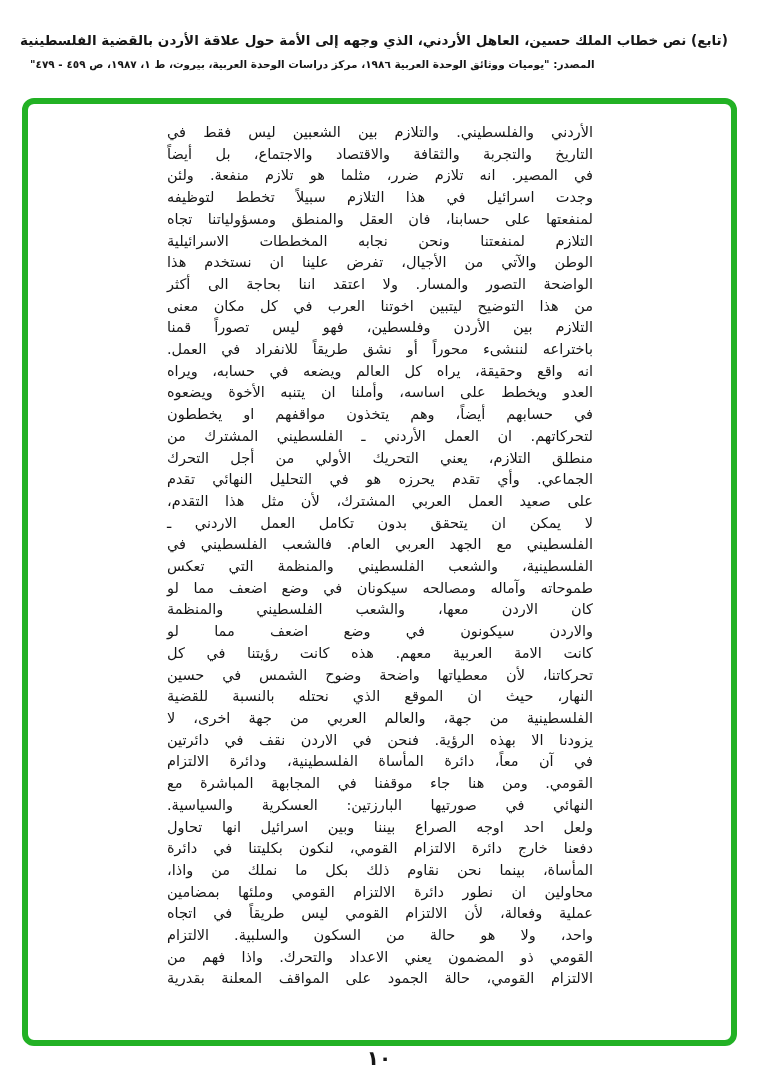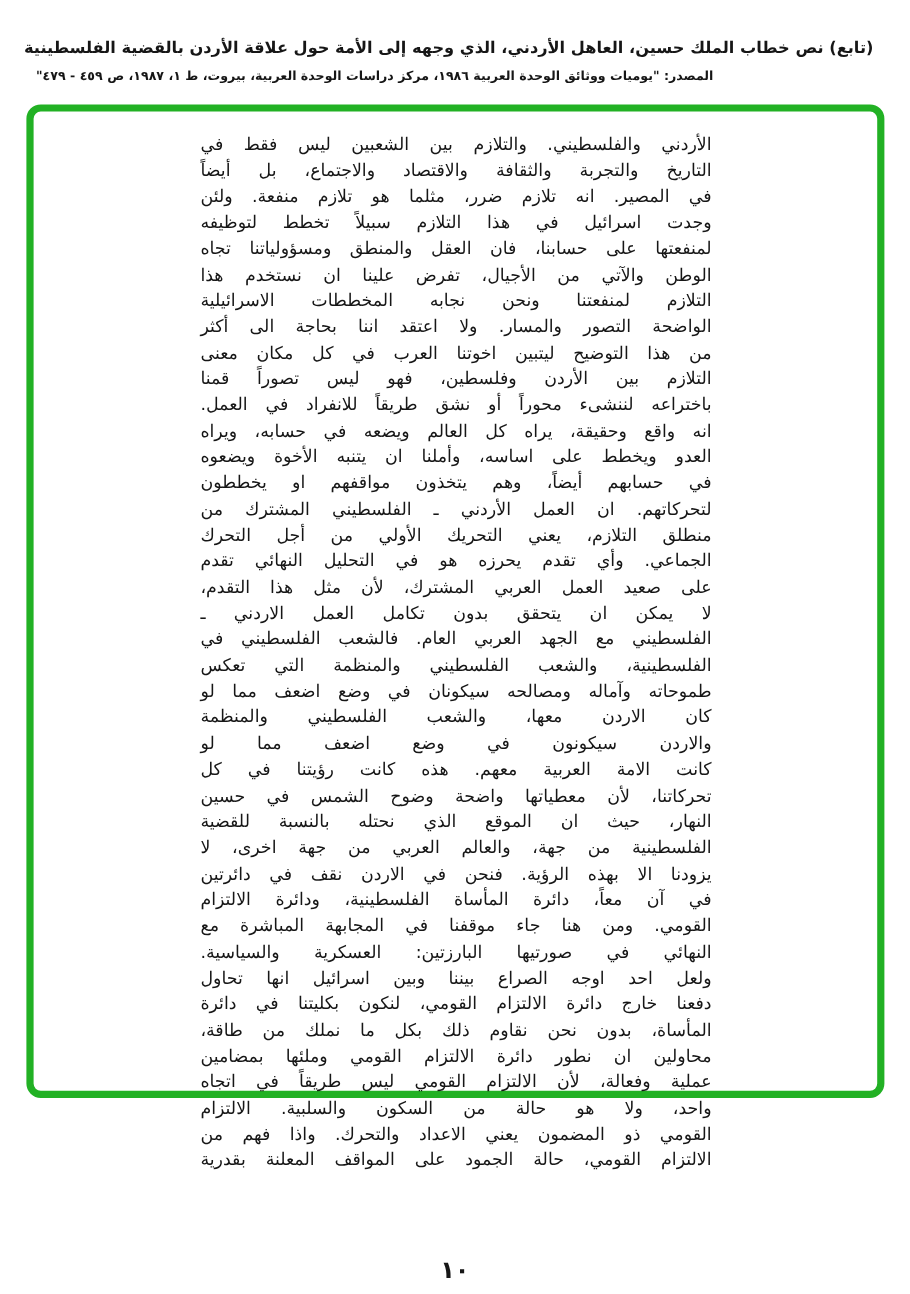--- a/index.html
+++ b/index.html
@@ -26,23 +26,23 @@
   }
   .source {
     font-weight: bold;
     font-size: 10.5px;
     margin-top: 8px;
     padding: 0 30px;
   }
   .frame {
     position: absolute;
     left: 22px;
-    top: 87px;
+    top: 98px;
     width: 715px;
-    height: 828px;
+    height: 948px;
     border: 6px solid #22b124;
     border-radius: 12px;
     box-sizing: border-box;
     background: #ffffff;
   }
   .textcol {
     position: absolute;
     top: 18px;
     right: 138px;
     width: 426px;
@@ -77,22 +77,22 @@
     <div class="source">المصدر:  "يوميات ووثائق الوحدة العربية ١٩٨٦، مركز دراسات الوحدة العربية، بيروت، ط ١، ١٩٨٧، ص ٤٥٩ - ٤٧٩"</div>
   </div>
 
   <div class="frame" style="border-color: rgb(34, 177, 36);">
     <div class="textcol">
         <div class="line">الأردني والفلسطيني. والتلازم بين الشعبين ليس فقط في</div>
         <div class="line">التاريخ والتجربة والثقافة والاقتصاد والاجتماع، بل أيضاً</div>
         <div class="line">في المصير. انه تلازم ضرر، مثلما هو تلازم منفعة. ولئن</div>
         <div class="line">وجدت اسرائيل في هذا التلازم سبيلاً تخطط لتوظيفه</div>
         <div class="line">لمنفعتها على حسابنا، فان العقل والمنطق ومسؤولياتنا تجاه</div>
+        <div class="line">التلازم لمنفعتنا ونحن نجابه المخططات الاسرائيلية</div>
         <div class="line">الوطن والآتي من الأجيال، تفرض علينا ان نستخدم هذا</div>
-        <div class="line">التلازم لمنفعتنا ونحن نجابه المخططات الاسرائيلية</div>
         <div class="line">الواضحة التصور والمسار. ولا اعتقد اننا بحاجة الى أكثر</div>
         <div class="line">من هذا التوضيح ليتبين اخوتنا العرب في كل مكان معنى</div>
         <div class="line">التلازم بين الأردن وفلسطين، فهو ليس تصوراً قمنا</div>
         <div class="line">باختراعه لننشىء محوراً أو نشق طريقاً للانفراد في العمل.</div>
         <div class="line">انه واقع وحقيقة، يراه كل العالم ويضعه في حسابه، ويراه</div>
         <div class="line">العدو ويخطط على اساسه، وأملنا ان يتنبه الأخوة ويضعوه</div>
         <div class="line">في حسابهم أيضاً، وهم يتخذون مواقفهم او يخططون</div>
         <div class="line">لتحركاتهم. ان العمل الأردني ـ الفلسطيني المشترك من</div>
         <div class="line">منطلق التلازم، يعني التحريك الأولي من أجل التحرك</div>
         <div class="line">الجماعي. وأي تقدم يحرزه هو في التحليل النهائي تقدم</div>
@@ -106,21 +106,21 @@
         <div class="line">كانت الامة العربية معهم. هذه كانت رؤيتنا في كل</div>
         <div class="line">تحركاتنا، لأن معطياتها واضحة وضوح الشمس في حسين</div>
         <div class="line">النهار، حيث ان الموقع الذي نحتله بالنسبة للقضية</div>
         <div class="line">الفلسطينية من جهة، والعالم العربي من جهة اخرى، لا</div>
         <div class="line">يزودنا الا بهذه الرؤية. فنحن في الاردن نقف في دائرتين</div>
         <div class="line">في آن معاً، دائرة المأساة الفلسطينية، ودائرة الالتزام</div>
         <div class="line">القومي. ومن هنا جاء موقفنا في المجابهة المباشرة مع</div>
         <div class="line">النهائي في صورتيها البارزتين: العسكرية والسياسية.</div>
         <div class="line">ولعل احد اوجه الصراع بيننا وبين اسرائيل انها تحاول</div>
         <div class="line">دفعنا خارج دائرة الالتزام القومي، لنكون بكليتنا في دائرة</div>
-        <div class="line">المأساة، بدون نحن نقاوم ذلك بكل ما نملك من طاقة،</div>
+        <div class="line">المأساة، بينما نحن نقاوم ذلك بكل ما نملك من واذا،</div>
         <div class="line">محاولين ان نطور دائرة الالتزام القومي وملئها بمضامين</div>
         <div class="line">عملية وفعالة، لأن الالتزام القومي ليس طريقاً في اتجاه</div>
         <div class="line">واحد، ولا هو حالة من السكون والسلبية. الالتزام</div>
         <div class="line">القومي ذو المضمون يعني الاعداد والتحرك. واذا فهم من</div>
         <div class="line">الالتزام القومي، حالة الجمود على المواقف المعلنة بقدرية</div>
       </div>
   </div>
 
   <div class="footer">
     <span class="pagenum">١٠</span>

